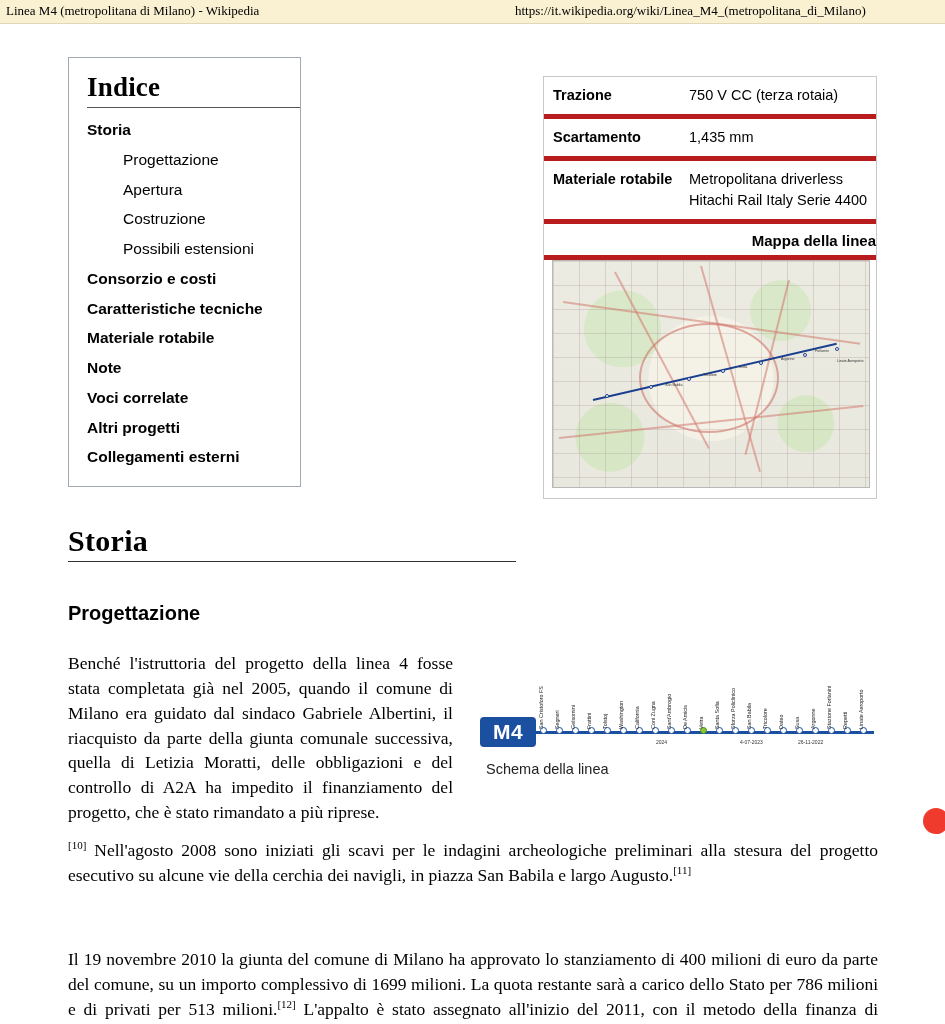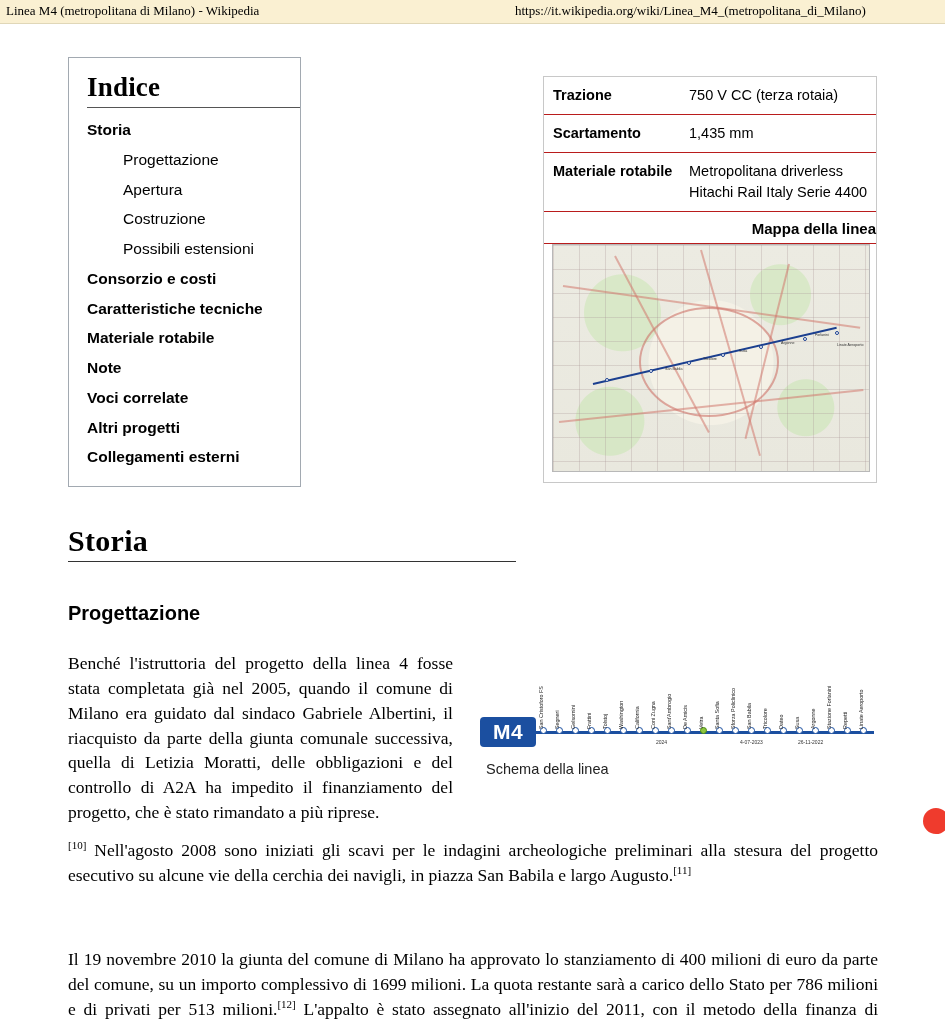--- a/index.html
+++ b/index.html
@@ -92,21 +92,21 @@
     left: 543px;
     top: 52px;
     width: 334px;
     border: 1px solid #c8c8c8;
     background: #fff;
     font-family: "Liberation Sans", sans-serif;
     font-size: 14.5px;
   }
   .ib-row {
     display: flex;
-    border-bottom: 1px solid #b91c1c;
+    border-bottom: 5px solid #b91c1c;
   }
   .ib-row:last-child { border-bottom: none; }
   .ib-key {
     width: 137px;
     padding: 8px 8px 8px 9px;
     font-weight: bold;
     line-height: 1.45;
   }
   .ib-val {
     flex: 1;

